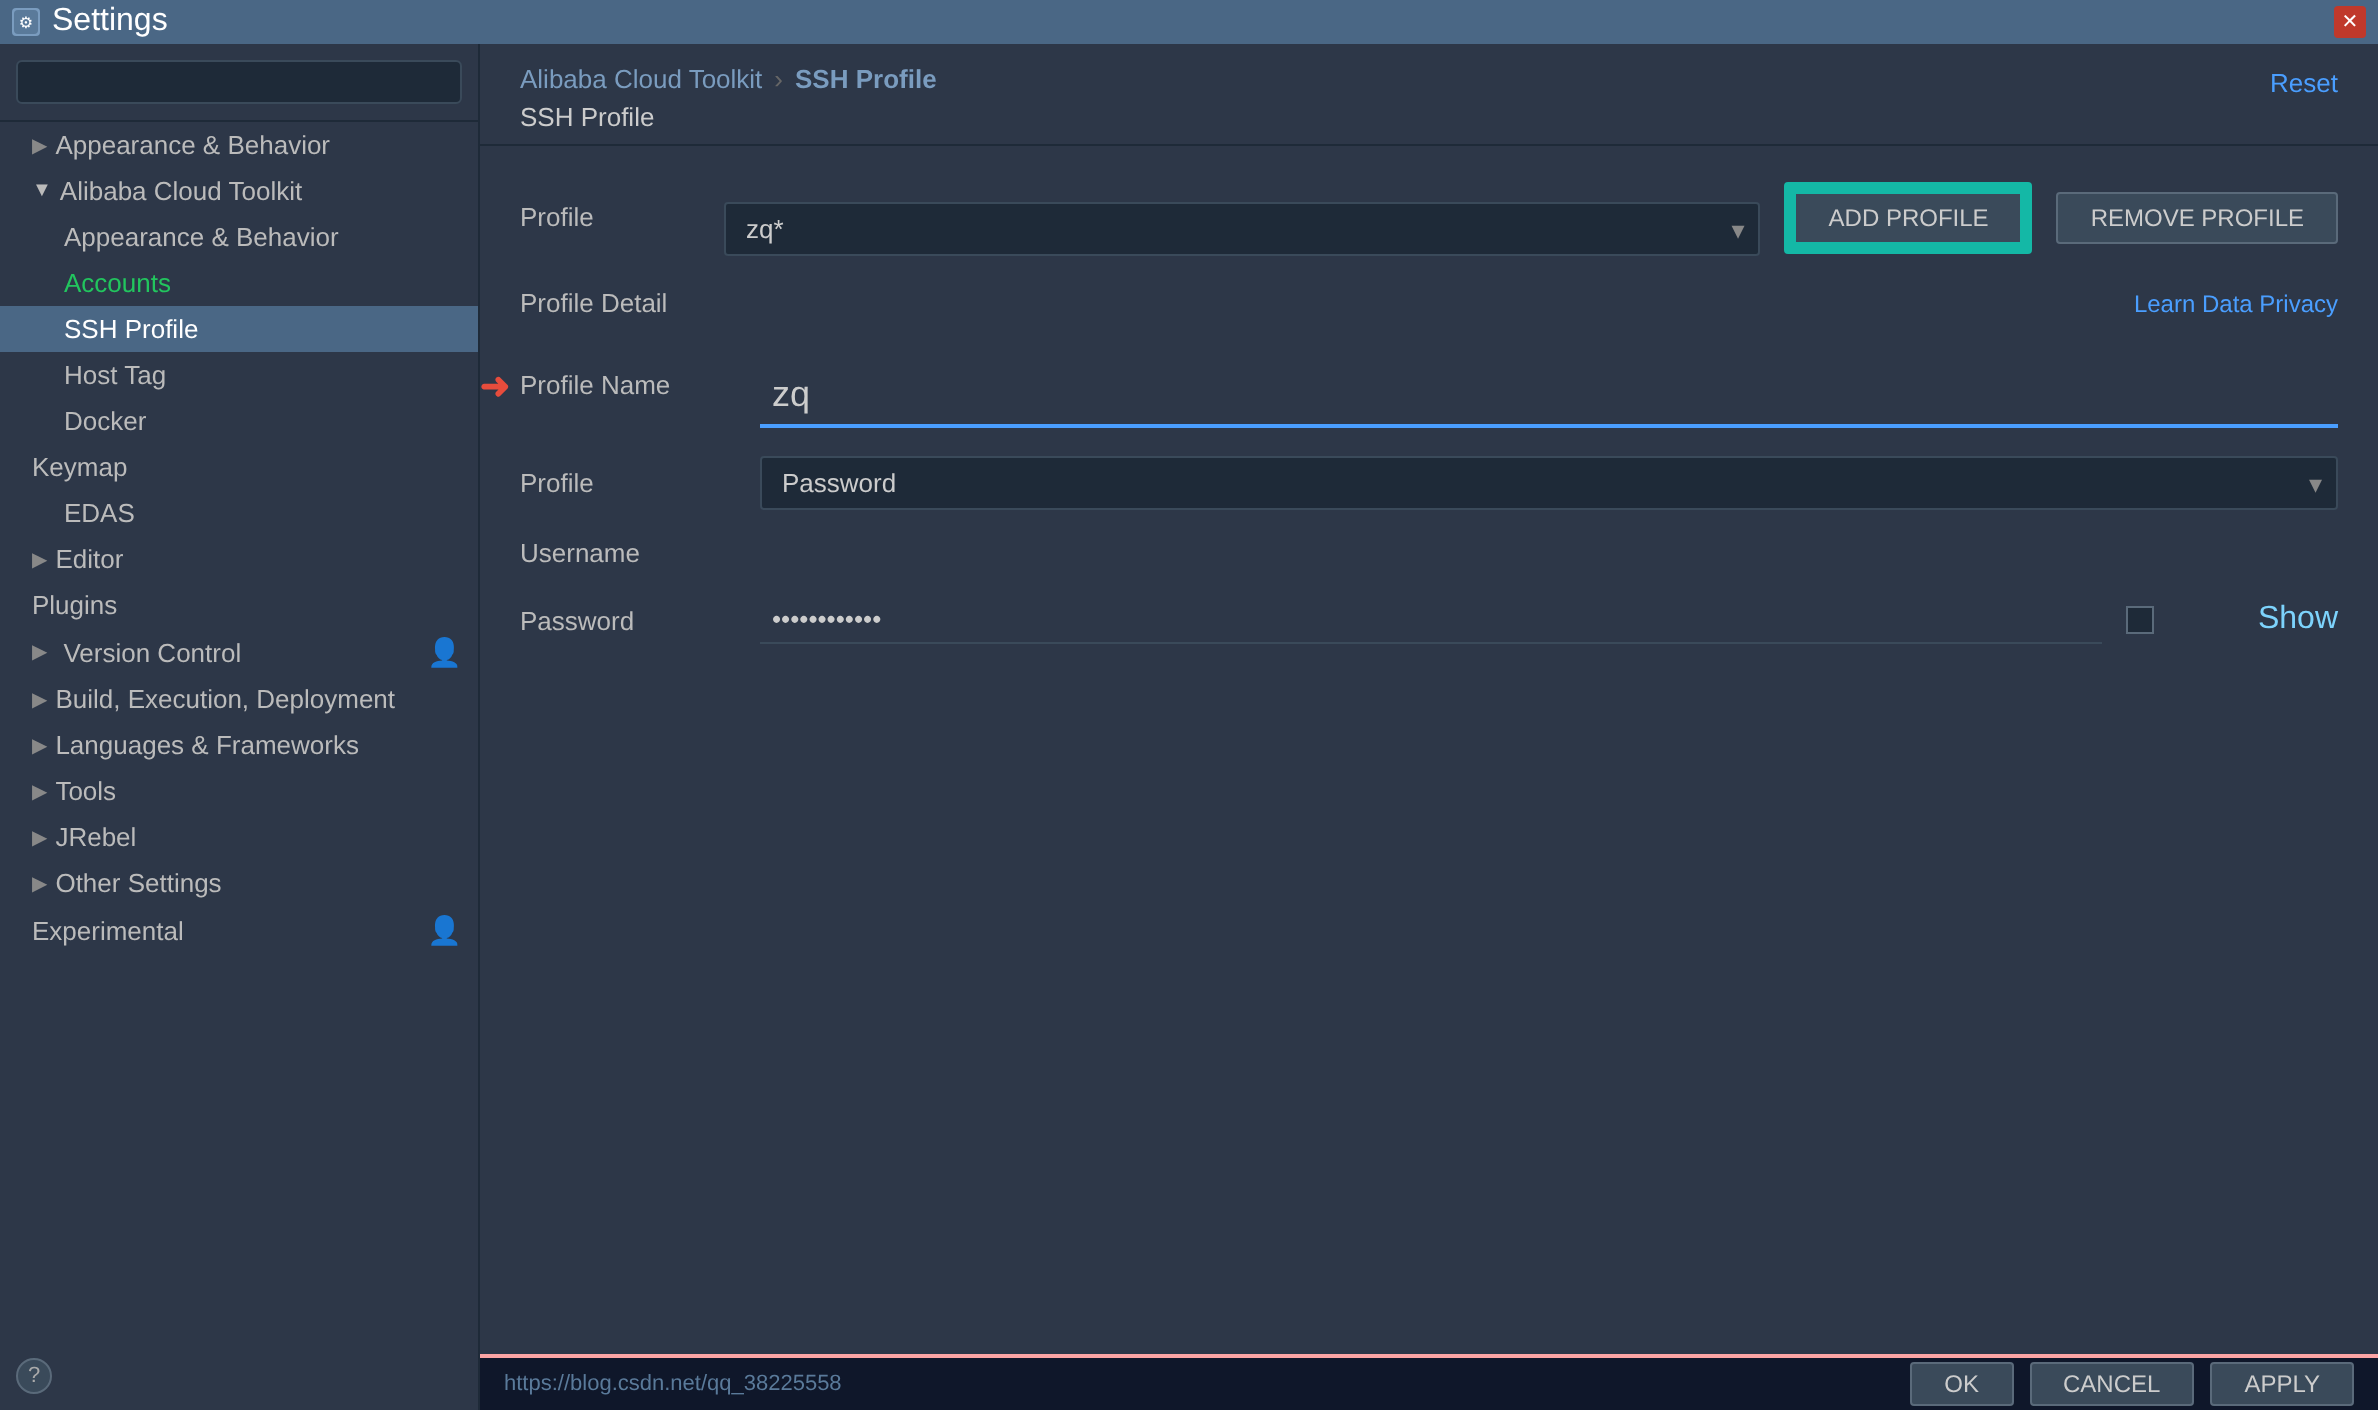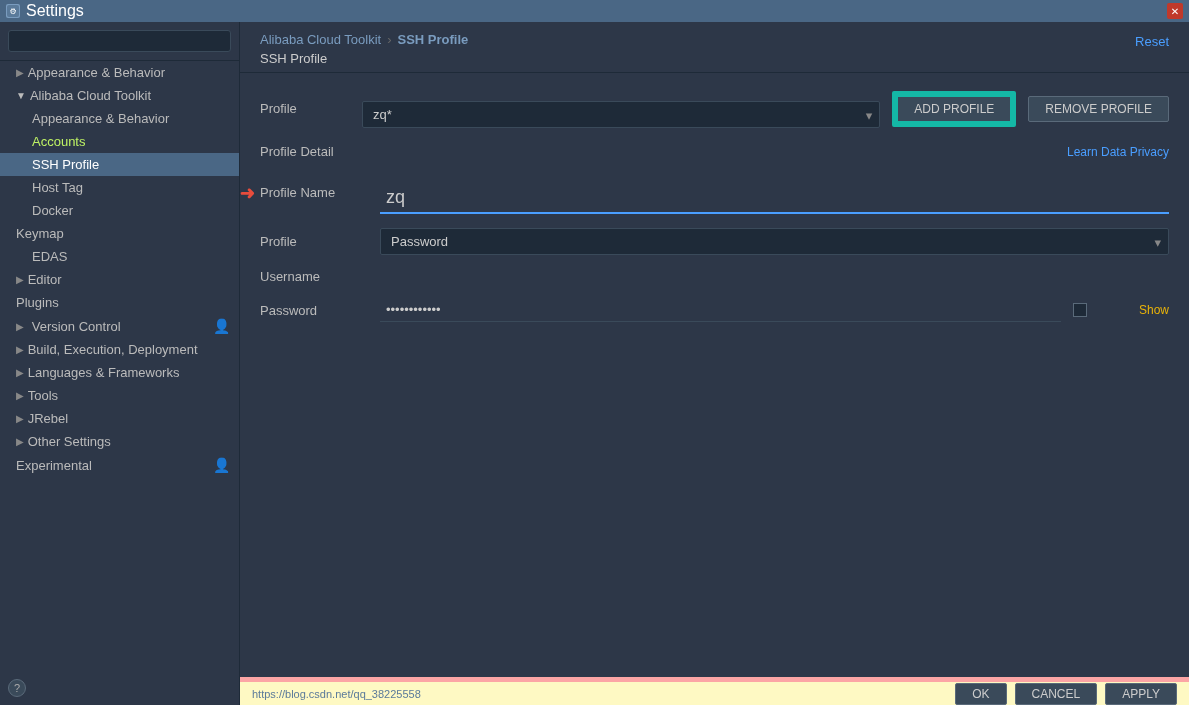--- a/index.html
+++ b/index.html
@@ -310,32 +310,32 @@
       margin-left: 12px;
       flex-shrink: 0;
     }
     .show-checkbox {
       width: 14px; height: 14px;
       border: 1px solid #5a6a7a;
       background: #1e2a38;
       cursor: pointer;
       display: flex; align-items: center; justify-content: center;
     }
-    .show-label { color: #eab308; font-size: 12px; margin-left: 48px; }
+    .show-label { color: #7dd3fc; font-size: 16px; margin-left: 48px; }
 
     
     .bottom-bar {
-      background: #fef9c3;
+      background: #0f172a;
       height: 28px;
       display: flex;
       align-items: center;
       justify-content: flex-end;
       padding: 0 12px;
       gap: 8px;
-      border-top: 5px solid #fca5a5;
+      border-top: 2px solid #fca5a5;
       flex-shrink: 0;
     }
     .bottom-url {
       flex: 1;
       color: #5a7a9a;
       font-size: 11px;
     }
     .btn-ok {
       background: #3a4a5a;
       border: 1px solid #5a6a7a;
@@ -392,21 +392,21 @@
 
     <div class="sidebar-item">
       <span class="arrow open">▼</span>
       <span>Alibaba Cloud Toolkit</span>
     </div>
 
     <div class="sidebar-item sidebar-child">
       <span>Appearance &amp; Behavior</span>
     </div>
 
-    <div class="sidebar-item sidebar-child" style="color:#bef264;">
+    <div class="sidebar-item sidebar-child" style="color:#22c55e;">
       <span>Accounts</span>
     </div>
 
     <div class="sidebar-item sidebar-child selected-nav">
       <span>SSH Profile</span>
     </div>
 
     <div class="sidebar-item sidebar-child">
       <span>Host Tag</span>
     </div>

